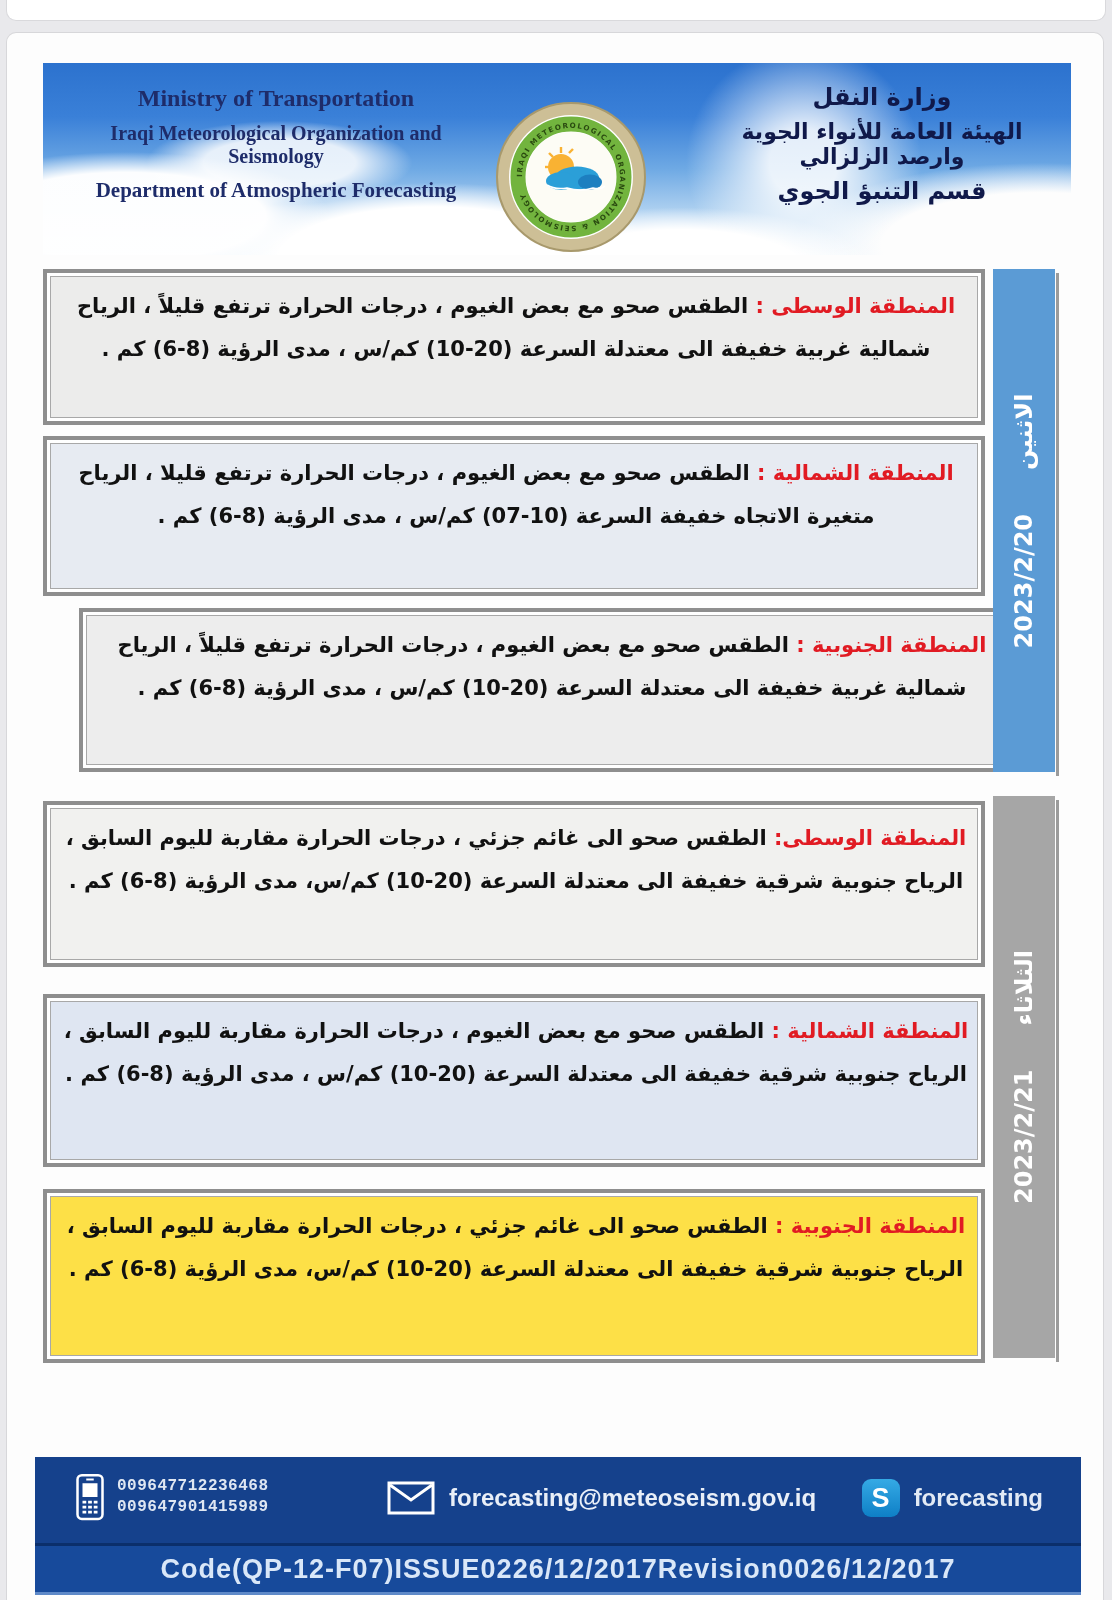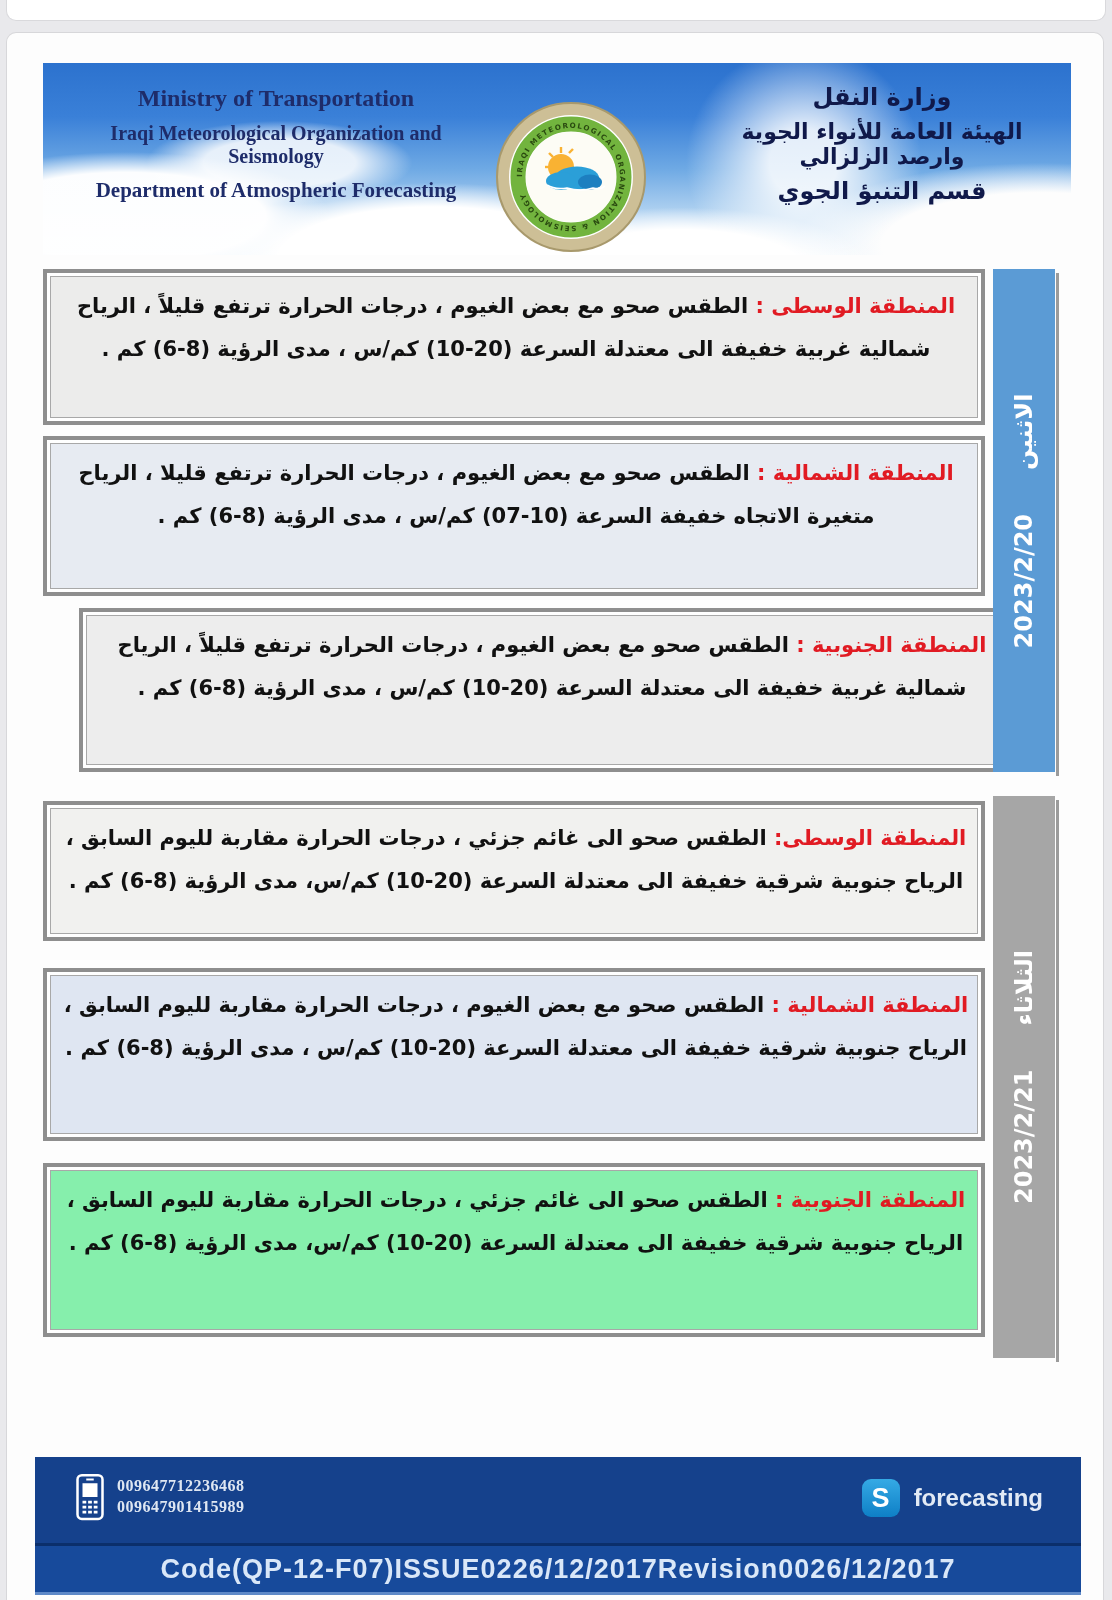--- a/index.html
+++ b/index.html
@@ -58,21 +58,21 @@
     transform:translate(-50%,-50%) rotate(-90deg);
     direction:rtl;display:flex;justify-content:center;align-items:center;gap:44px;
     color:#ffffff;font-weight:bold;font-size:24px;white-space:nowrap;
   }
 
   
   .footer{position:absolute;left:28px;top:1424px;width:1046px;}
   .footer-main{position:relative;height:86px;background:#15418c;}
   .phone-group{position:absolute;left:40px;top:16px;display:flex;align-items:center;}
   .phone-nums{margin-left:12px;color:#dfe7f2;font-size:16px;font-weight:600;line-height:1.3;
-    font-family:Liberation Serif, serif;letter-spacing:0.5px;}
+    font-family:Liberation Mono, monospace;letter-spacing:0.5px;}
   .email-group{position:absolute;left:352px;top:24px;display:flex;align-items:center;}
   .email-text{margin-left:14px;color:#e9eff8;font-size:24px;font-weight:600;
     font-family:"Liberation Sans",sans-serif;}
   .skype-group{position:absolute;right:38px;top:22px;display:flex;align-items:center;}
   .skype-icon{width:38px;height:38px;border-radius:9px;
     background:linear-gradient(180deg,#35aae5 0%,#0e7fc6 100%);
     color:#ffffff;font-weight:bold;font-size:27px;line-height:38px;text-align:center;
     font-family:"Liberation Sans",sans-serif;}
   .skype-label{margin-left:14px;color:#e2eaf5;font-size:24px;font-weight:600;
     font-family:"Liberation Sans",sans-serif;}
@@ -144,27 +144,27 @@
       <div class="shadow-right"></div>
       <div class="vtext">
         <span>الاثنين</span>
         <span>2023/2/20</span>
       </div>
     </div>
   </div>
 
   <div class="group" style="top:763px;height:562px;">
     <div class="boxes">
-      <section class="fbox" style="height: 140px; margin-bottom: 27px; margin-top: 5px; background: rgb(241, 241, 239);">
+      <section class="fbox" style="height: 166px; margin-bottom: 27px; margin-top: 5px; background: rgb(241, 241, 239);">
         <p class="ftext"><span class="region">المنطقة الوسطى:</span> <span>الطقس صحو الى غائم جزئي ، درجات الحرارة مقاربة لليوم السابق ، الرياح جنوبية شرقية خفيفة الى معتدلة السرعة (20-10) كم/س، مدى الرؤية (8-6) كم .</span></p>
       </section>
       <section class="fbox" style="height: 173px; margin-bottom: 22px; background: rgb(223, 230, 242);">
         <p class="ftext"><span class="region">المنطقة الشمالية :</span> <span>الطقس صحو مع بعض الغيوم ، درجات الحرارة مقاربة لليوم السابق ، الرياح جنوبية شرقية خفيفة الى معتدلة السرعة (20-10) كم/س ، مدى الرؤية (8-6) كم .</span></p>
       </section>
-      <section class="fbox" style="height: 174px; background: #86efac;">
+      <section class="fbox" style="height: 174px; background: #fde047;">
         <p class="ftext"><span class="region">المنطقة الجنوبية :</span> <span>الطقس صحو الى غائم جزئي ، درجات الحرارة مقاربة لليوم السابق ، الرياح جنوبية شرقية خفيفة الى معتدلة السرعة (20-10) كم/س، مدى الرؤية (8-6) كم .</span></p>
       </section>
     </div>
     <div class="vbar" style="height: 562px; background: rgb(166, 166, 166);">
       <div class="shadow-right"></div>
       <div class="vtext">
         <span>الثلاثاء</span>
         <span>2023/2/21</span>
       </div>
     </div>
@@ -187,20 +187,27 @@
             <rect x="6" y="30" width="3" height="2.2"></rect>
               <rect x="10.5" y="30" width="3" height="2.2"></rect>
               <rect x="15" y="30" width="3" height="2.2"></rect>
           </g>
         </svg>
         <div class="phone-nums">
           <div>009647712236468</div>
           <div>009647901415989</div>
         </div>
       </div>
+      <div class="email-group">
+        <svg width="48" height="34" viewBox="0 0 48 34">
+          <rect x="2" y="2" width="44" height="30" fill="none" stroke="#ffffff" stroke-width="3"></rect>
+          <polyline points="3,4 24,19 45,4" fill="none" stroke="#ffffff" stroke-width="3"></polyline>
+        </svg>
+        <span class="email-text">forecasting@meteoseism.gov.iq</span>
+      </div>
       <div class="skype-group">
         <div class="skype-icon">S</div>
         <span class="skype-label">forecasting</span>
       </div>
     </div>
     <div class="footer-code">
       <span>Code</span>
       <span>(QP-12-F07)</span>
       <span>ISSUE</span>
       <span>02</span>

